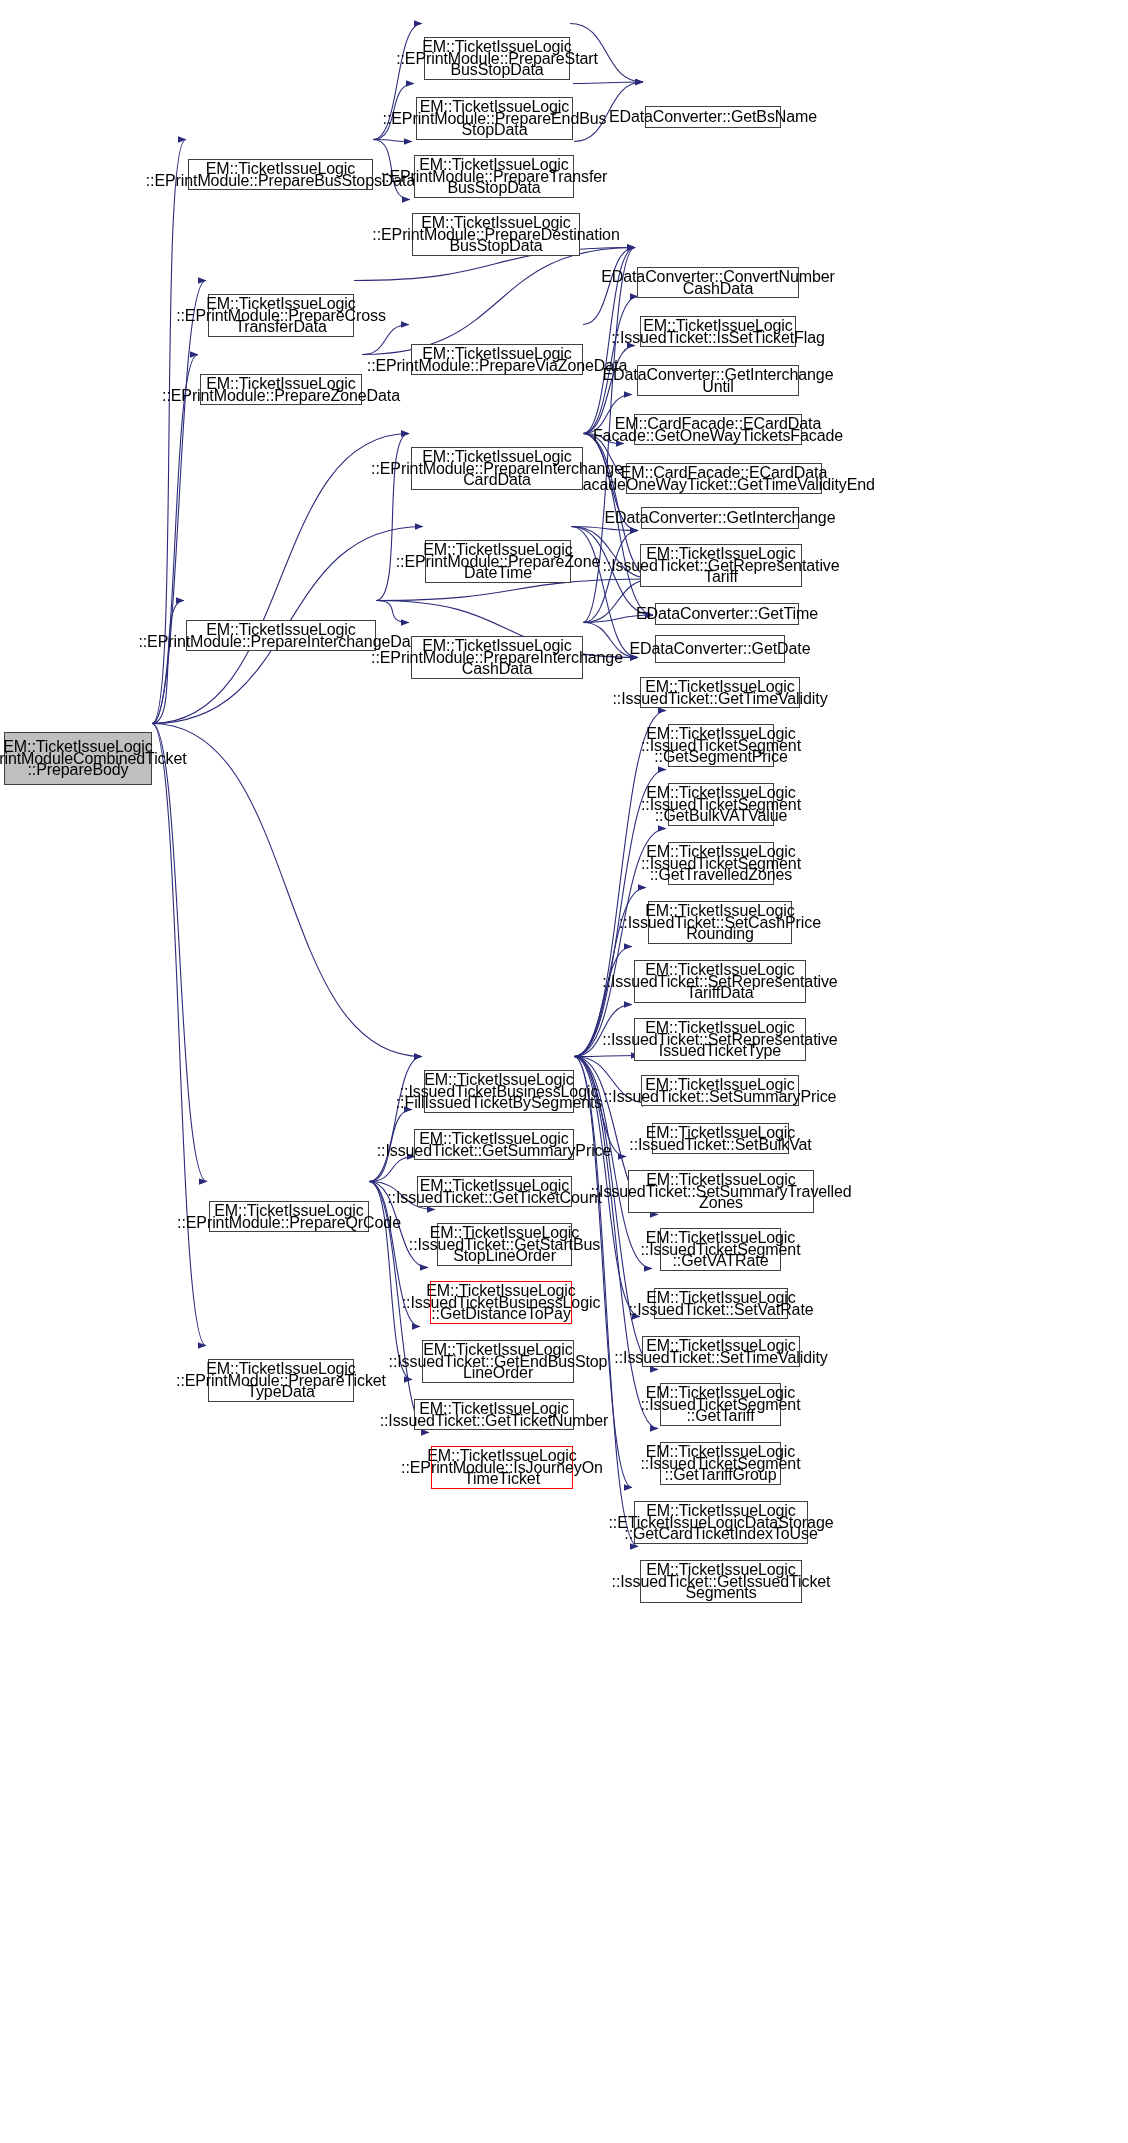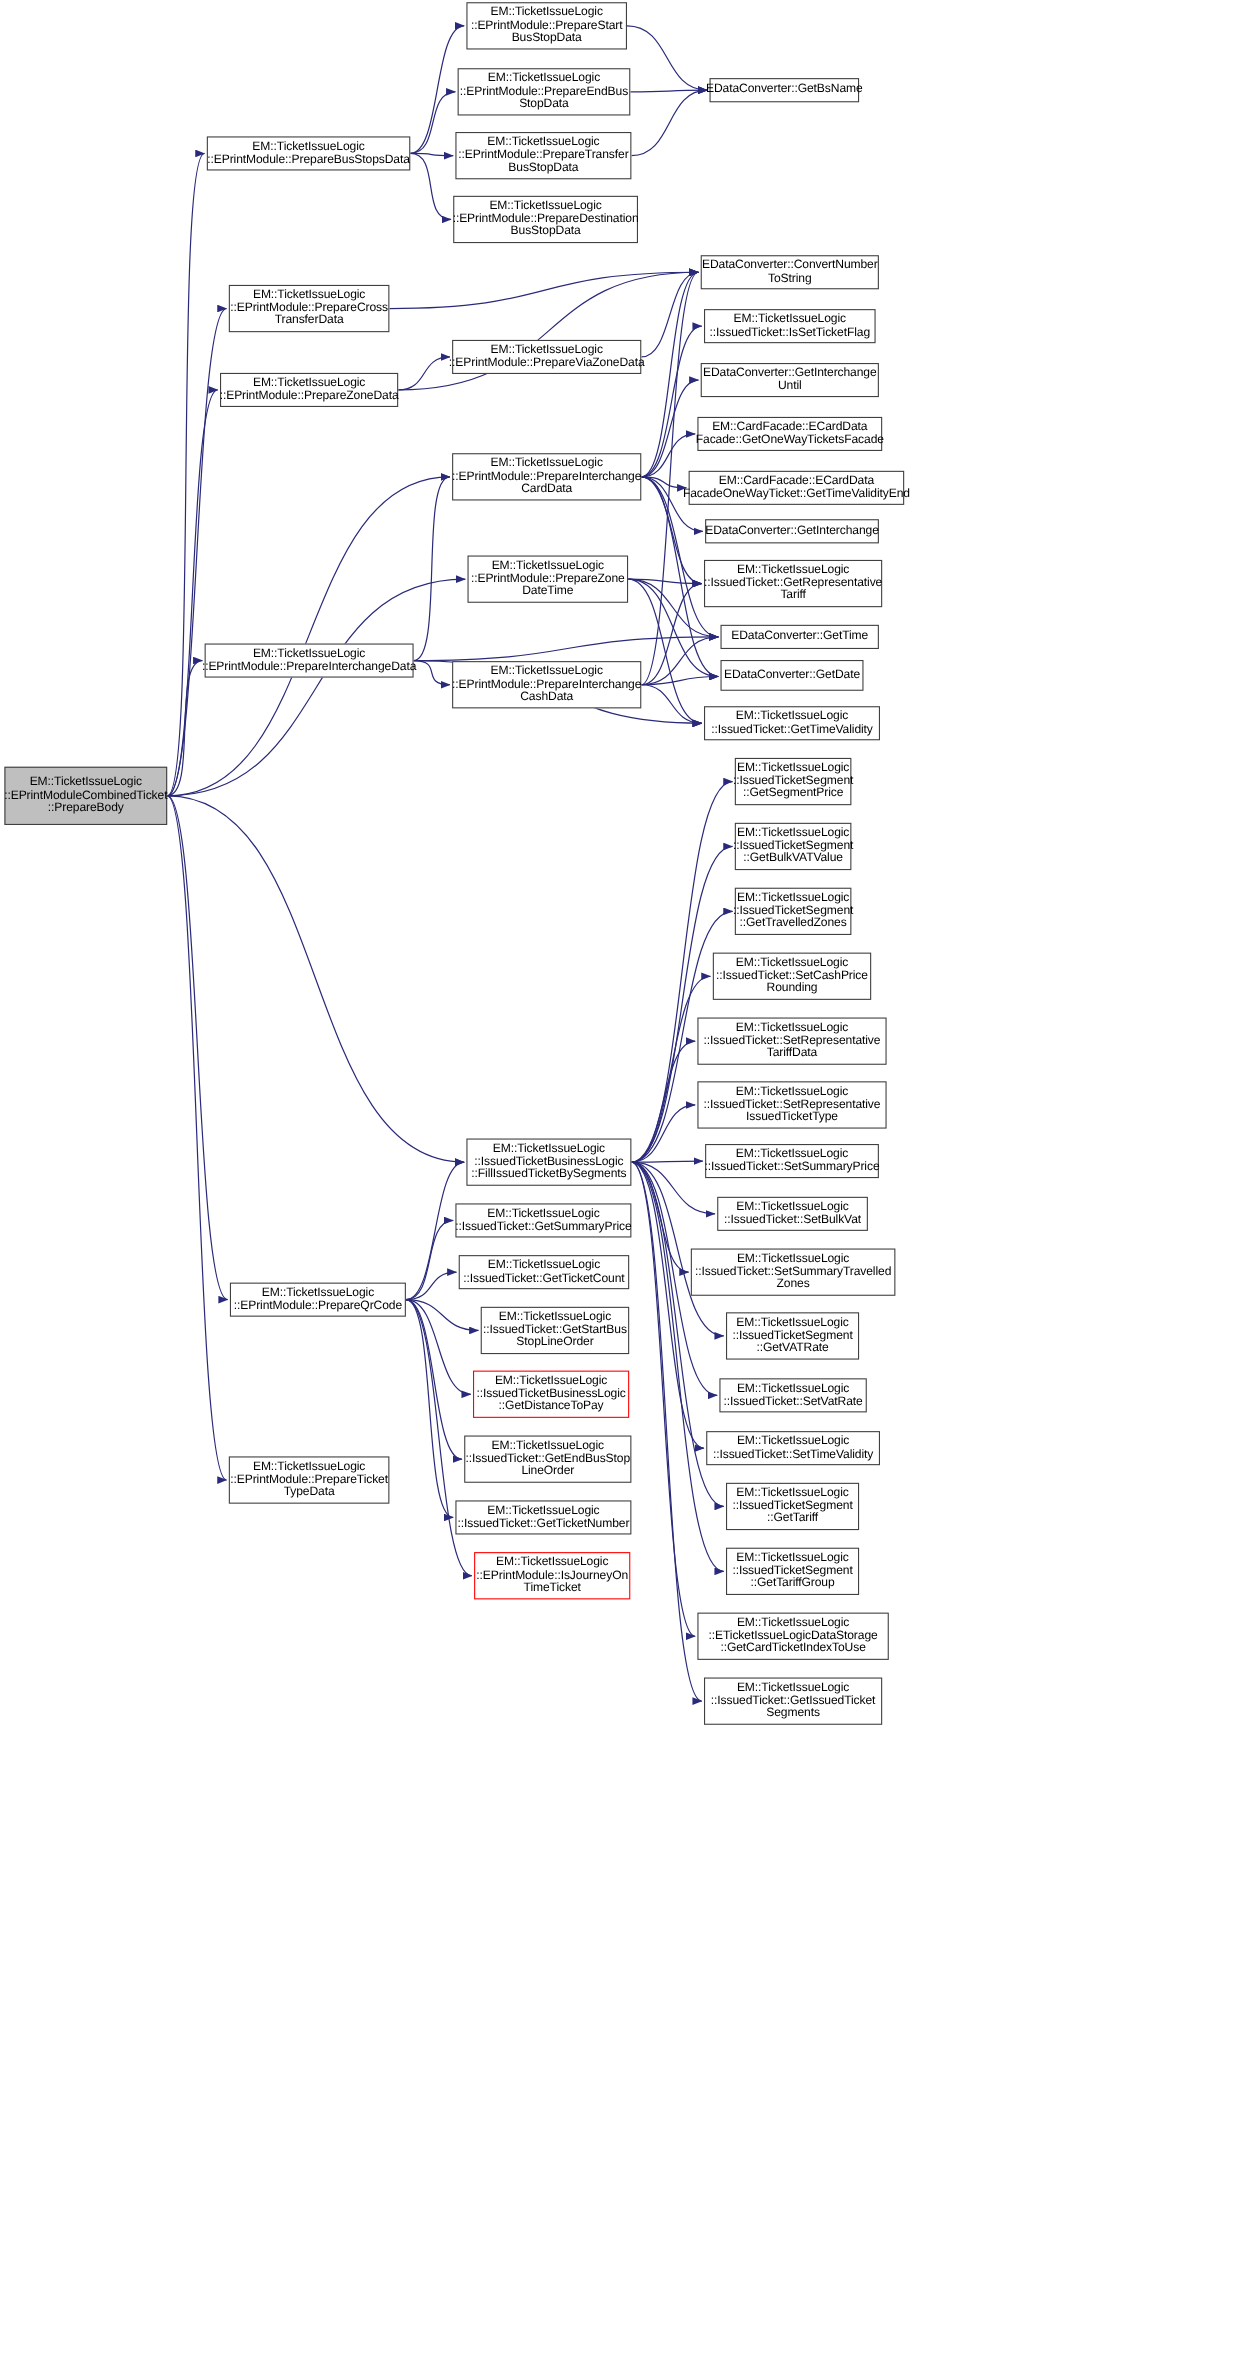--- a/index.html
+++ b/index.html
@@ -1,22 +1,22 @@
 <!DOCTYPE html>
 <html><head>
 <meta charset="utf-8">
 <style>
   html,body{margin:0;padding:0;background:#ffffff;}
   #canvas{position:relative;width:1128px;height:2143px;background:#ffffff;
           font-family:"Liberation Sans",sans-serif;overflow:hidden;}
   svg#edges{position:absolute;left:0;top:0;width:1128px;height:2143px;pointer-events:none;}
   .node{position:absolute;box-sizing:border-box;border:1px solid #404040;
         background:#ffffff;display:flex;align-items:center;justify-content:center;
-        text-align:center;font-size:11px;line-height:11.6px;color:#000000;
-        padding:1px 3px;white-space:pre-line;letter-spacing:-0.1px;}
+        text-align:center;font-size:16px;line-height:11.6px;color:#000000;
+        padding:1px 3px;white-space:pre-line;letter-spacing:-0.1px;margin-top:35px;}
   .node.root{background:#bfbfbf;border-color:#404040;}
   .node.red{border:1px solid #ff0000;}
 </style>
 </head>
 <body>
 
 <div id="canvas">
   <svg id="edges" viewBox="0 0 1128 2143" xmlns="http://www.w3.org/2000/svg">
     <defs>
       <marker id="ar" markerWidth="9" markerHeight="7" refX="8.5" refY="3.5" orient="auto" markerUnits="userSpaceOnUse">
@@ -112,21 +112,21 @@
 BusStopData</div>
       <div class="node" style="left: 645px; top: 71px; width: 136px; height: 22px;">EDataConverter::GetBsName</div>
       <div class="node" style="left: 208px; top: 259px; width: 146px; height: 43px;">EM::TicketIssueLogic
 ::EPrintModule::PrepareCross
 TransferData</div>
       <div class="node" style="left: 200px; top: 339px; width: 162px; height: 31px;">EM::TicketIssueLogic
 ::EPrintModule::PrepareZoneData</div>
       <div class="node" style="left: 411px; top: 309px; width: 172px; height: 31px;">EM::TicketIssueLogic
 ::EPrintModule::PrepareViaZoneData</div>
       <div class="node" style="left: 637px; top: 232px; width: 162px; height: 31px;">EDataConverter::ConvertNumber
-ToString</div>
+CashData</div>
       <div class="node" style="left: 640px; top: 281px; width: 156px; height: 31px;">EM::TicketIssueLogic
 ::IssuedTicket::IsSetTicketFlag</div>
       <div class="node" style="left: 637px; top: 330px; width: 162px; height: 31px;">EDataConverter::GetInterchange
 Until</div>
       <div class="node" style="left: 634px; top: 379px; width: 168px; height: 31px;">EM::CardFacade::ECardData
 Facade::GetOneWayTicketsFacade</div>
       <div class="node" style="left: 626px; top: 428px; width: 196px; height: 31px;">EM::CardFacade::ECardData
 FacadeOneWayTicket::GetTimeValidityEnd</div>
       <div class="node" style="left: 641px; top: 472px; width: 158px; height: 22px;">EDataConverter::GetInterchange</div>
       <div class="node" style="left: 640px; top: 509px; width: 162px; height: 43px;">EM::TicketIssueLogic

